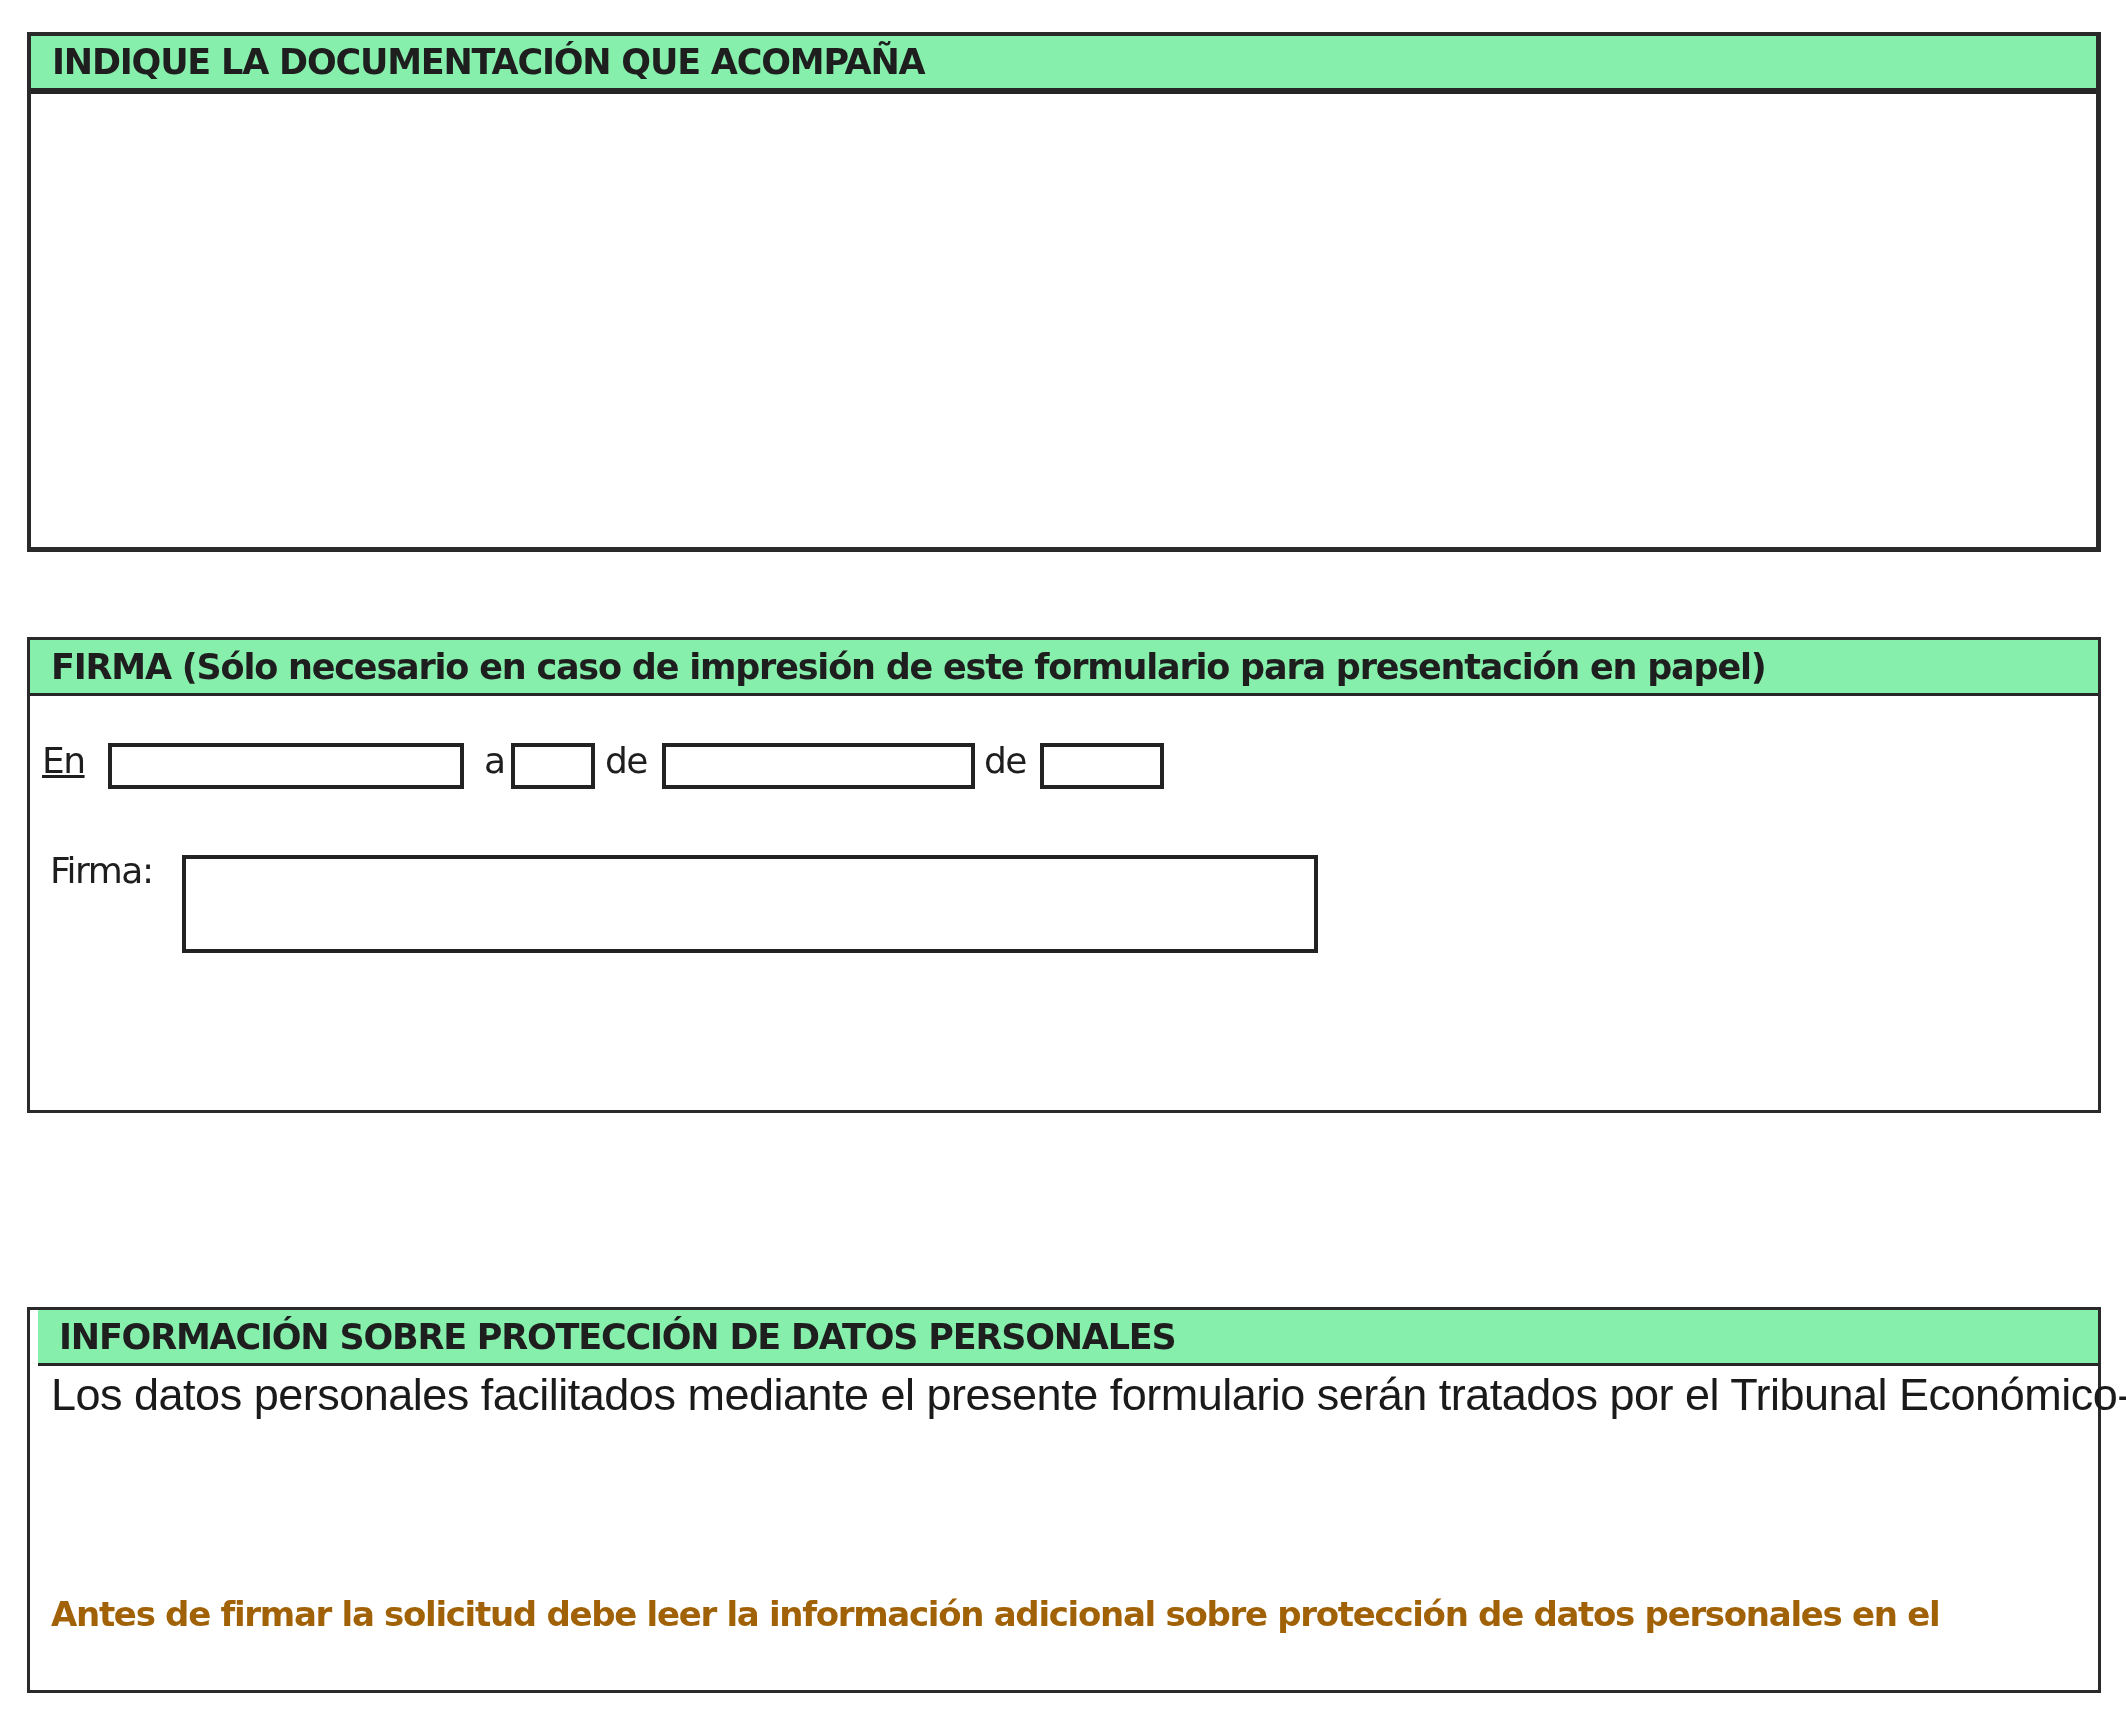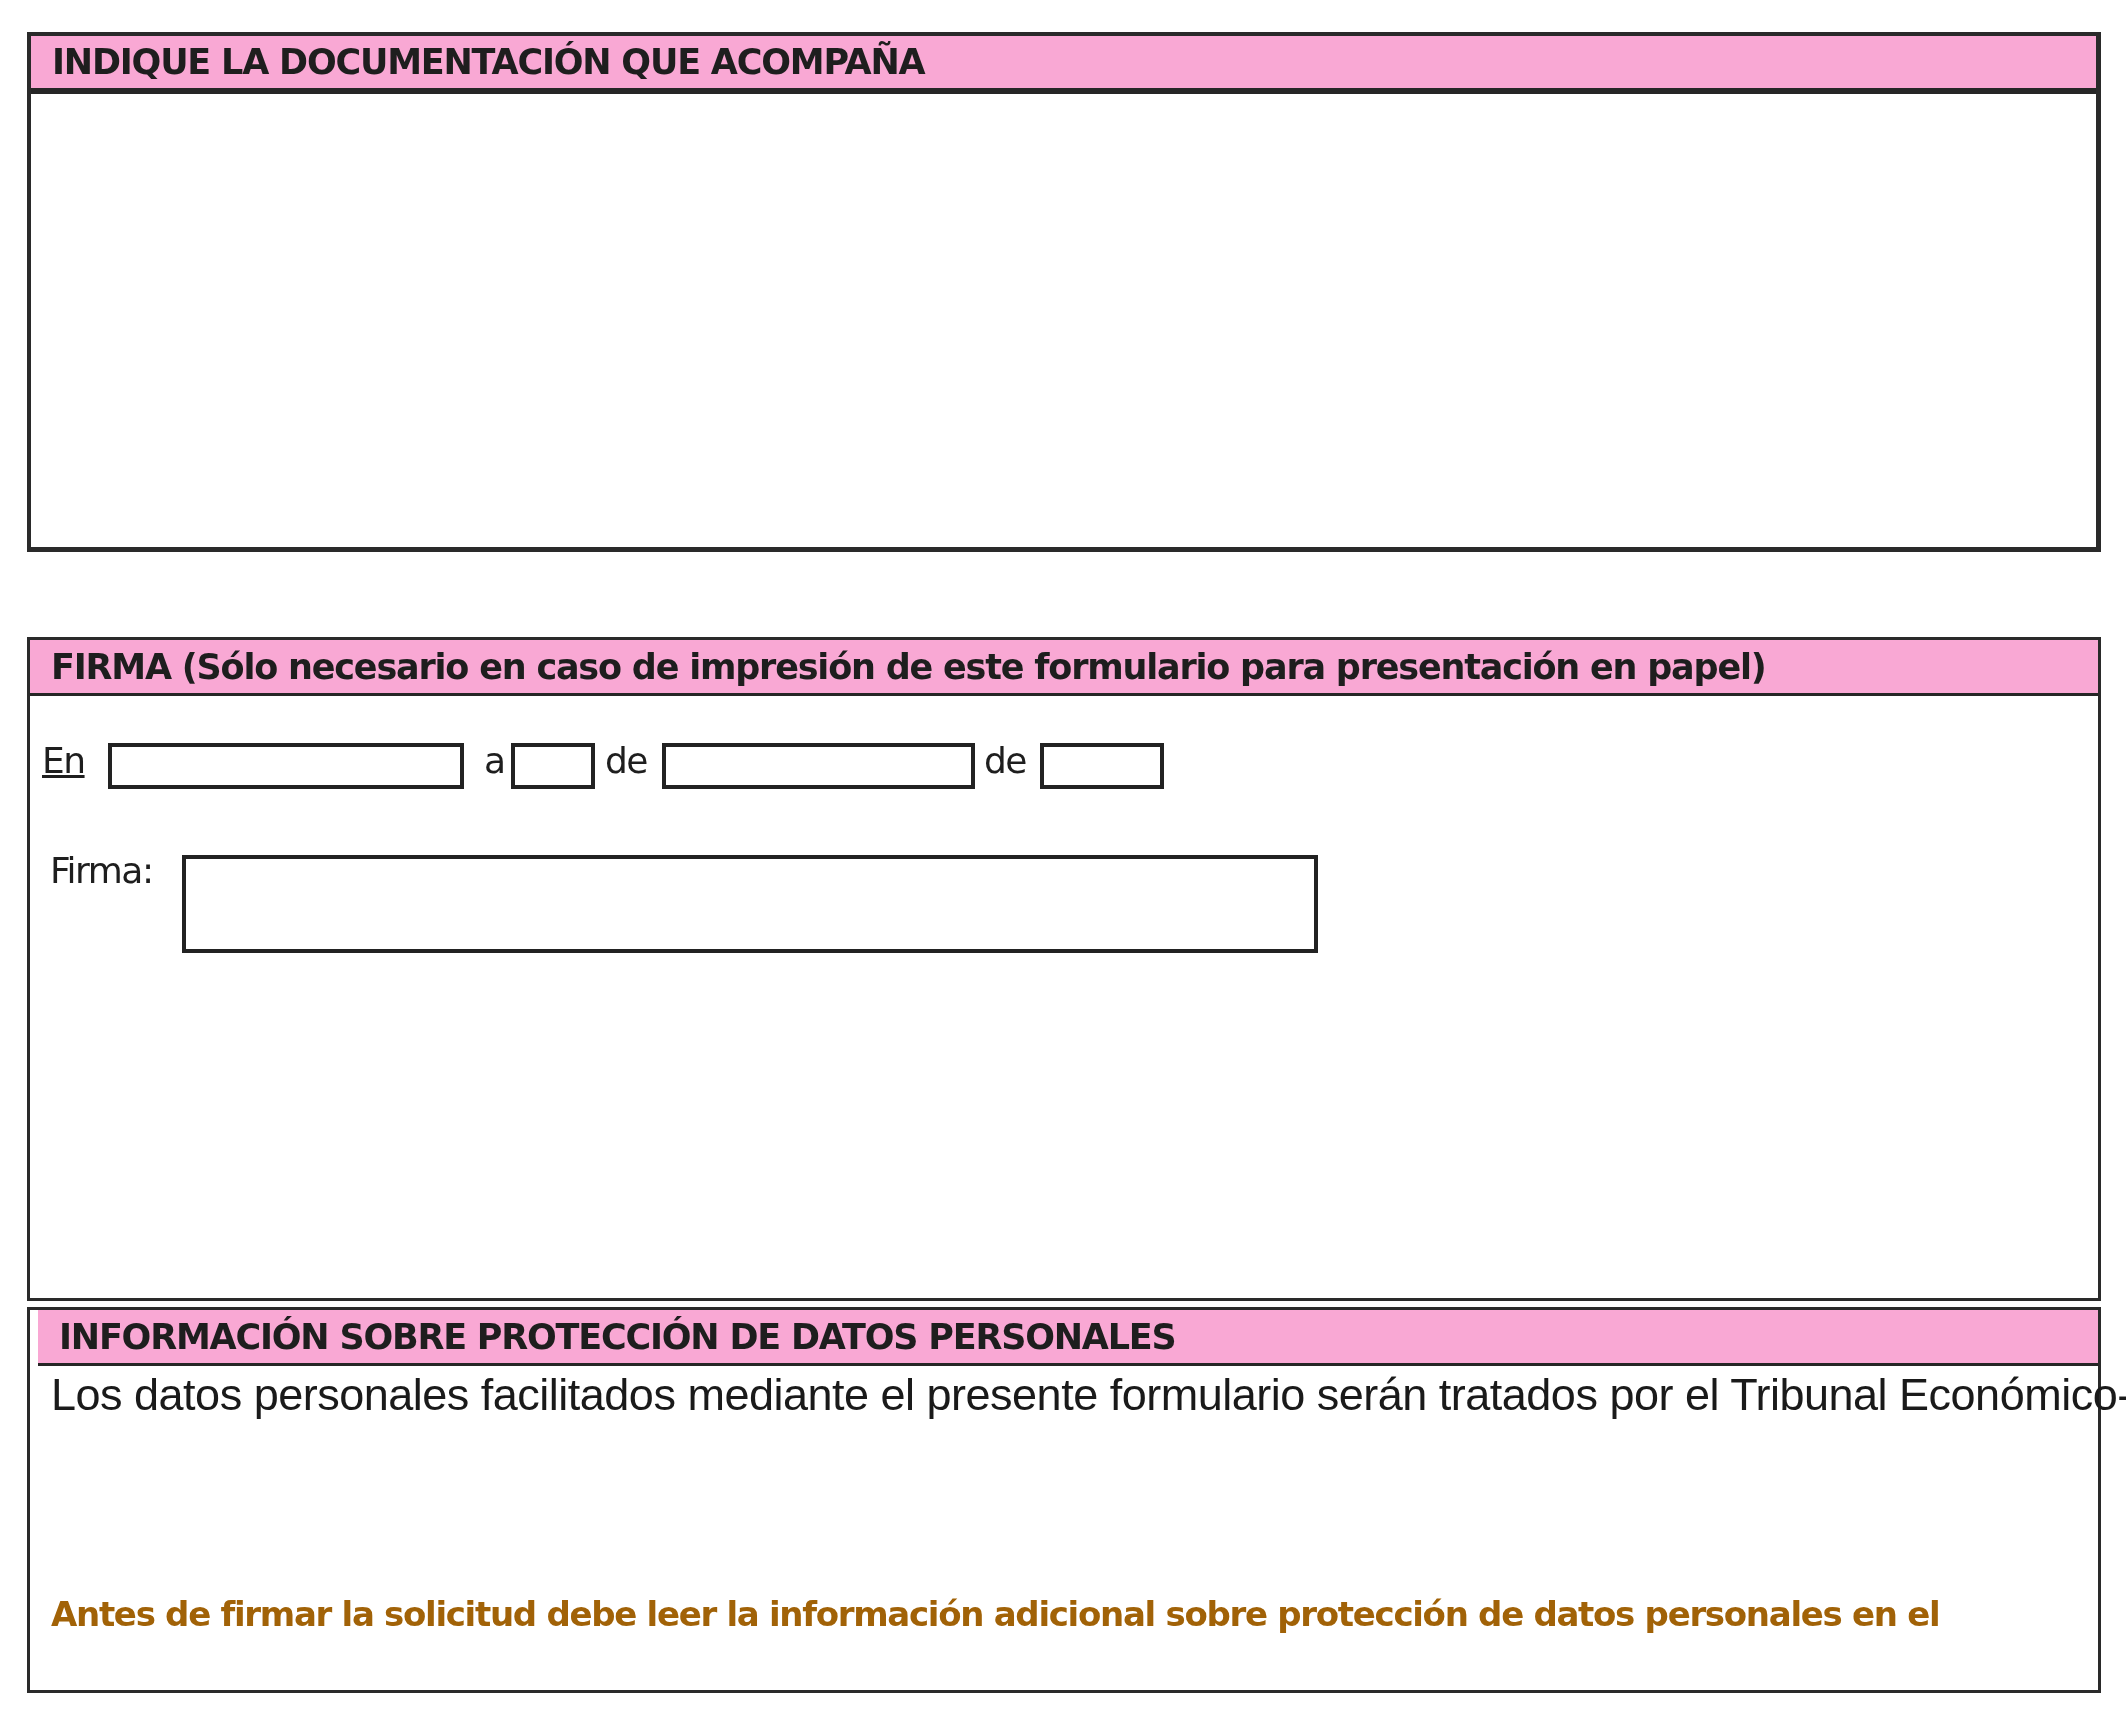--- a/index.html
+++ b/index.html
@@ -16,42 +16,42 @@
       color: #1e1e1e;
     }
     .section {
       position: absolute;
       left: 27px;
       width: 2074px;
       box-sizing: border-box;
       border: 3px solid #2a2a2a;
     }
     .section-header {
-      background: #f9a8d4;
+      background: #86efac;
       box-sizing: border-box;
       border-bottom: 5px solid #262626;
       padding-left: 21px;
       display: flex;
       align-items: center;
       font-weight: bold;
       font-size: 35px;
       letter-spacing: -1.2px;
       color: #1e1e1e;
       white-space: nowrap;
       transform-origin: left center;
     }
     #sec-docs { top: 32px; height: 520px; border-width: 4px 5px 5px 4px; }
     #sec-docs .section-header { height: 58px; border-bottom-width: 6px; }
     #sec-docs .docs-area {
       position: absolute;
       left: 0; right: 0; top: 58px; bottom: 0;
       background: #fff;
     }
 
-    #sec-firma { top: 637px; height: 664px; border-width: 3px 3px 3px 3px; }
+    #sec-firma { top: 637px; height: 476px; border-width: 3px 3px 3px 3px; }
     #sec-firma .section-header { height: 56px; border-bottom-width: 3px; }
 
     .firma-line {
       position: absolute;
       font-size: 36px;
       letter-spacing: -1.5px;
       color: #1e1e1e;
       white-space: nowrap;
     }
     .field-box {

